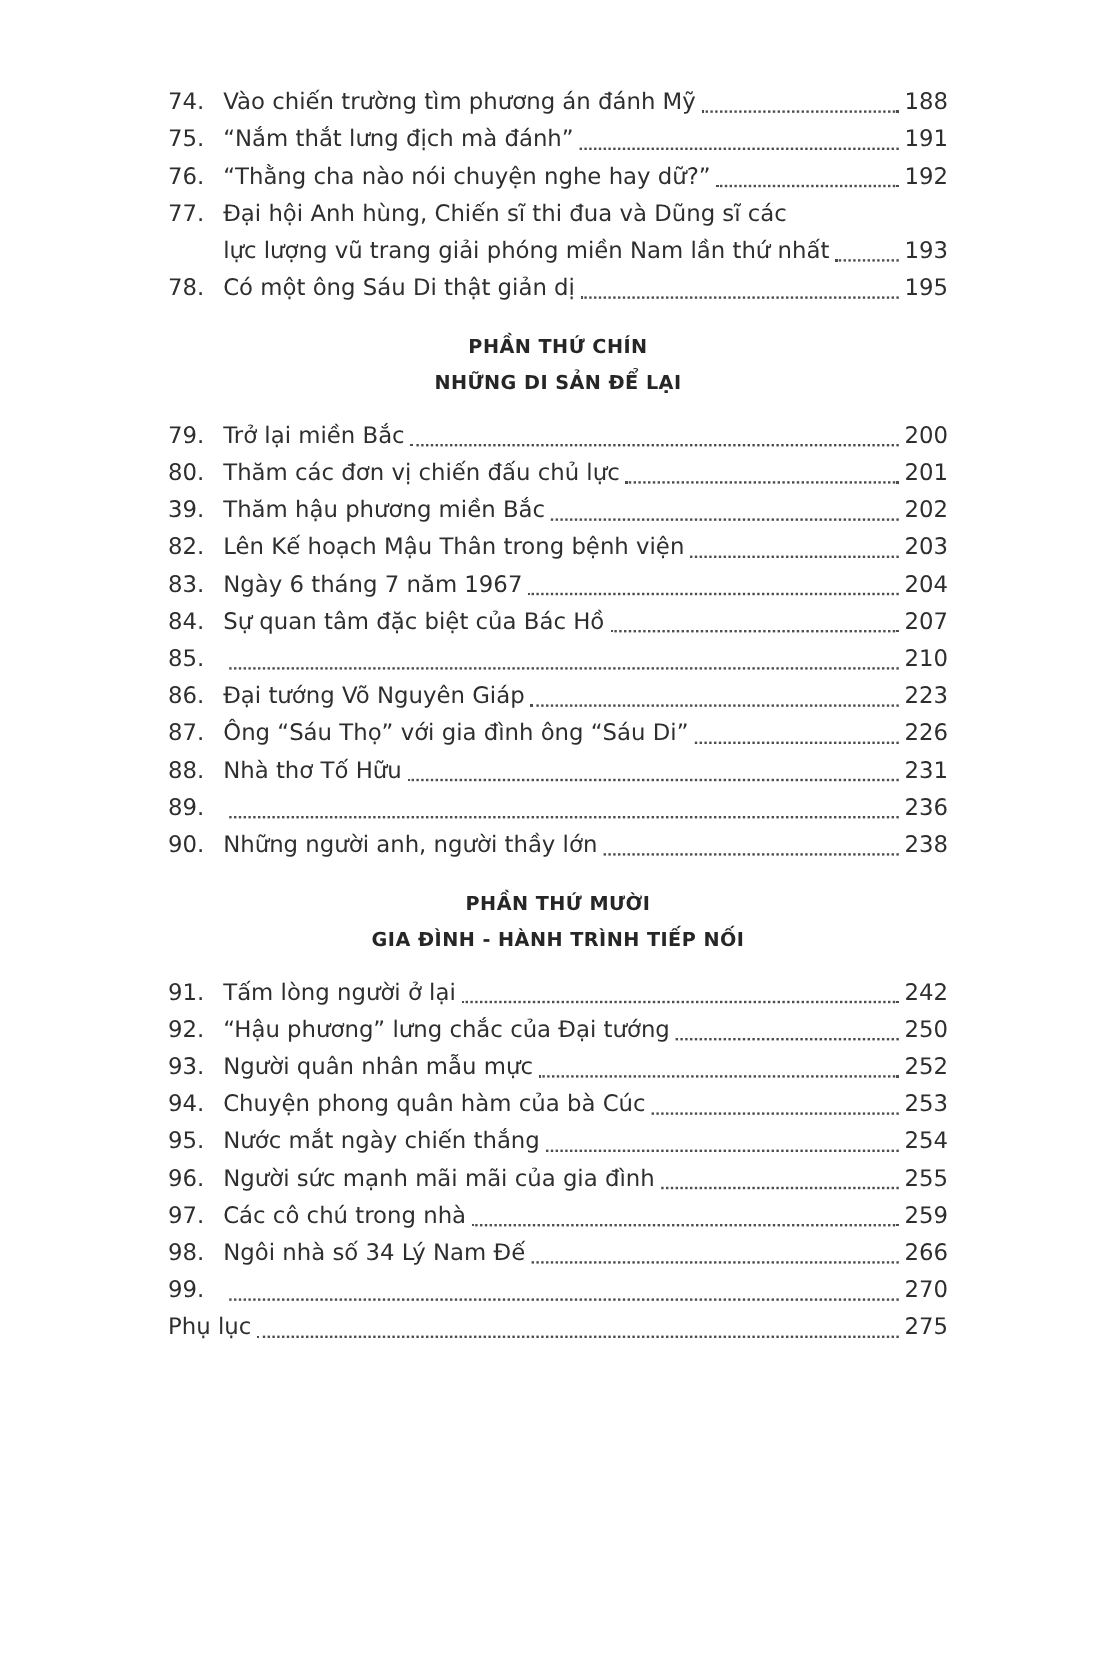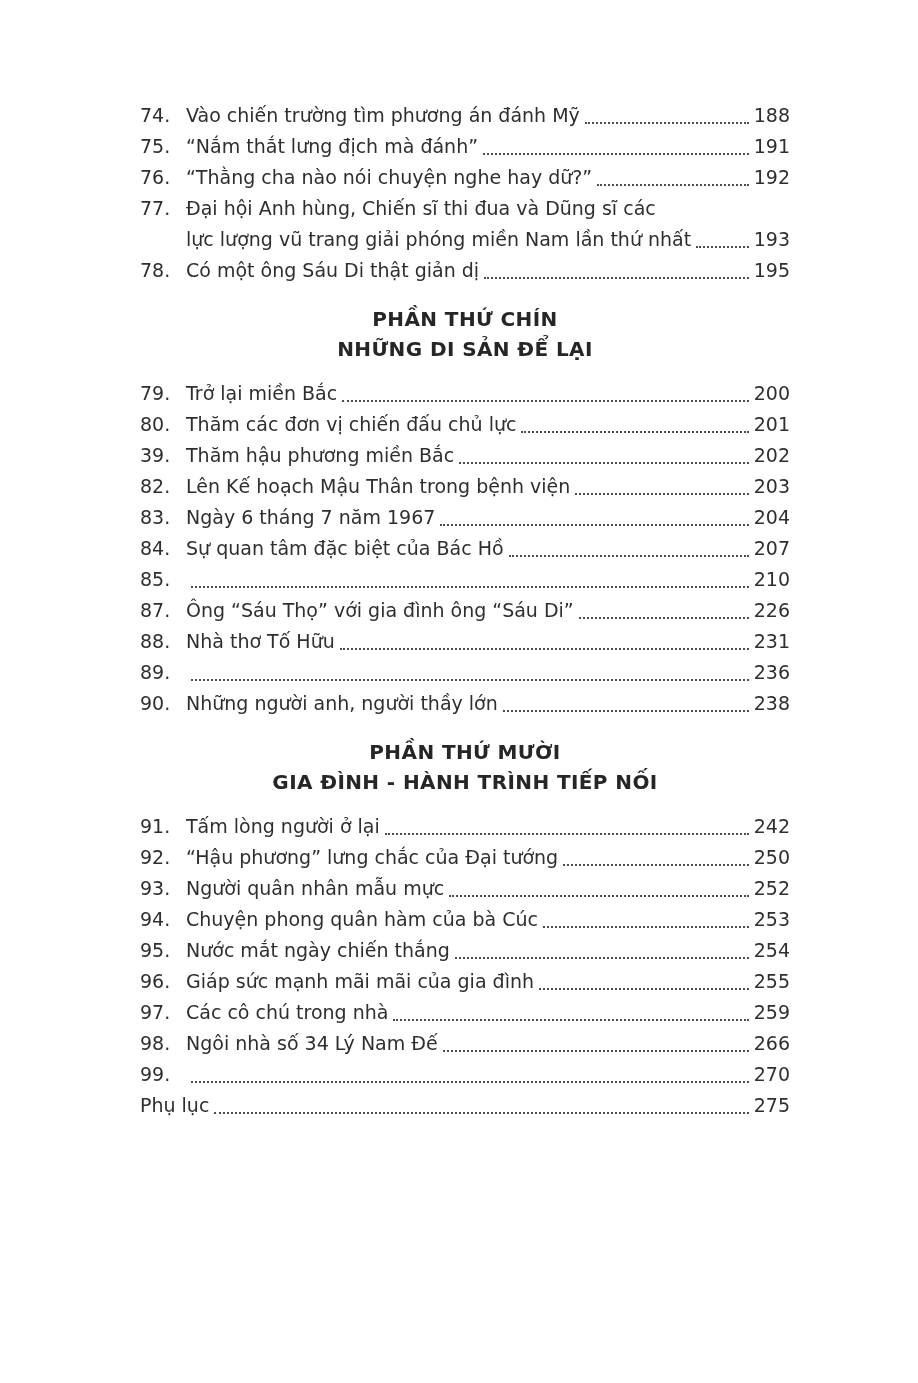--- a/index.html
+++ b/index.html
@@ -8,21 +8,21 @@
     width: 918px;
     height: 1383px;
     font-family: "DejaVu Sans", "Liberation Sans", sans-serif;
     color: #2e2e2e;
     -webkit-font-smoothing: antialiased;
   }
   .page {
     box-sizing: border-box;
     width: 918px;
     height: 1383px;
-    padding: 100px 128px 0 140px;
+    padding: 70px 128px 0 140px;
     overflow: hidden;
   }
   .entry {
     display: flex;
     align-items: flex-start;
     font-size: 19px;
     line-height: 31px;
   }
   .entry .num {
     flex: 0 0 46px;
@@ -47,21 +47,21 @@
     border-bottom: 2px dotted #4d4d4d;
   }
   .page-num {
     white-space: nowrap;
   }
   .entry.no-num {
   }
   .group-header {
     text-align: center;
     font-weight: 700;
-    font-size: 20px;
+    font-size: 16px;
     line-height: 30px;
     letter-spacing: 0.4px;
     color: #262626;
     margin: 18px 0 14px 0;
   }
 </style>
 </head>
 <body>
 
 <div class="page">
@@ -186,20 +186,30 @@
       <div class="entry">
         <span class="num">85.</span>
         <div class="entry-body">
           <div class="line">
             <span class="leader"></span>
             <span class="page-num">210</span>
           </div>
         </div>
       </div>
       <div class="entry">
+        <span class="num">86.</span>
+        <div class="entry-body">
+          <div class="line">
+            <span class="txt">Đại tướng Võ Nguyên Giáp</span>
+            <span class="leader"></span>
+            <span class="page-num">223</span>
+          </div>
+        </div>
+      </div>
+      <div class="entry">
         <span class="num">87.</span>
         <div class="entry-body">
           <div class="line">
             <span class="txt">Ông “Sáu Thọ” với gia đình ông “Sáu Di”</span>
             <span class="leader"></span>
             <span class="page-num">226</span>
           </div>
         </div>
       </div>
       <div class="entry">
@@ -282,21 +292,21 @@
             <span class="txt">Nước mắt ngày chiến thắng</span>
             <span class="leader"></span>
             <span class="page-num">254</span>
           </div>
         </div>
       </div>
       <div class="entry">
         <span class="num">96.</span>
         <div class="entry-body">
           <div class="line">
-            <span class="txt">Giáp sức mạnh mãi mãi của gia đình</span>
+            <span class="txt">Người sức mạnh mãi mãi của gia đình</span>
             <span class="leader"></span>
             <span class="page-num">255</span>
           </div>
         </div>
       </div>
       <div class="entry">
         <span class="num">97.</span>
         <div class="entry-body">
           <div class="line">
             <span class="txt">Các cô chú trong nhà</span>

